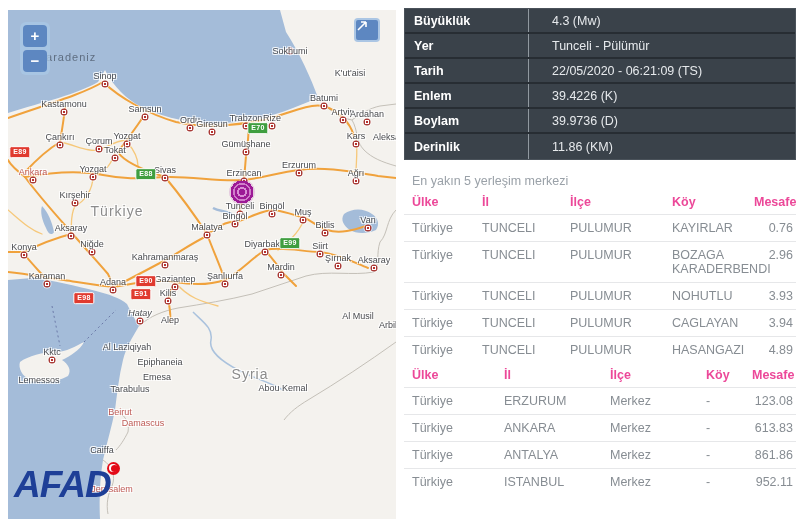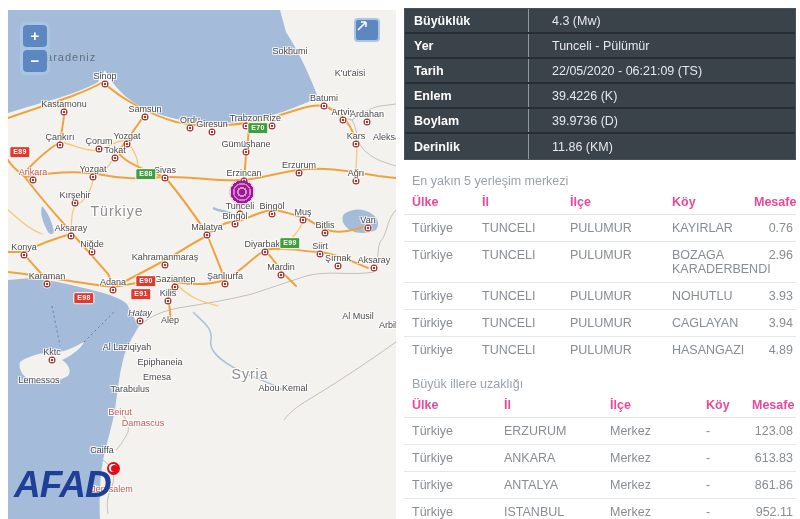--- a/index.html
+++ b/index.html
@@ -360,21 +360,20 @@
         <tr>
           <td>Türkiye</td>
           <td>TUNCELI</td>
           <td>PULUMUR</td>
           <td>HASANGAZI</td>
           <td class="num">4.89</td>
         </tr>
       </tbody>
   </table>
 
-  <div class="section-title">Büyük illere uzaklığı</div>
   <table id="tbl-big">
     <colgroup>
         <col>
         <col>
         <col>
         <col>
         <col>
       </colgroup>
     <thead>
         <tr>

